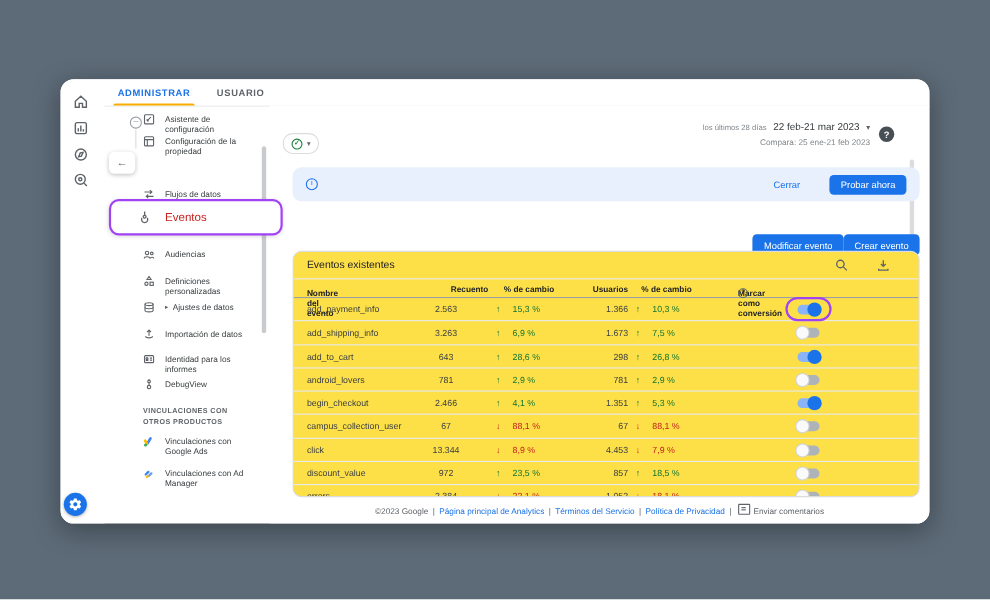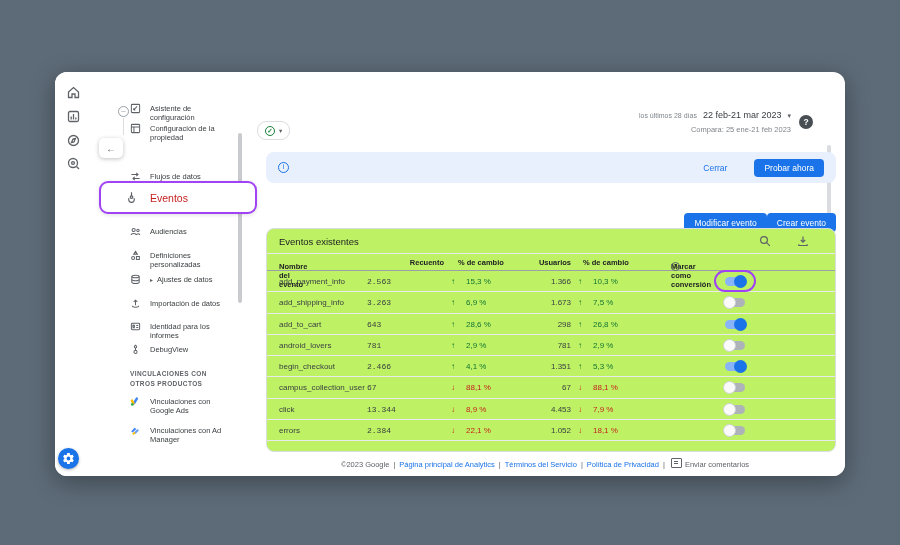--- a/index.html
+++ b/index.html
@@ -50,39 +50,39 @@
   .cscroll{position:absolute;right:14px;top:49px;width:4px;height:100px;background:#dadce0;border-radius:2px;}
 
   .banner{position:absolute;left:21px;top:56px;width:570px;height:31px;background:#e8f0fe;border-radius:8px;display:flex;align-items:center;padding:0 12px;box-sizing:border-box;gap:9px;}
   .info-ic{width:11px;height:11px;border:1.2px solid #1a73e8;border-radius:50%;box-sizing:border-box;color:#1a73e8;font-size:7px;line-height:8px;text-align:center;font-style:normal;flex:0 0 11px;}
   .banner-text{font-size:8.5px;color:#3c4043;}
   .banner-dismiss{margin-left:auto;font-size:8.5px;font-weight:500;color:#1a73e8;cursor:pointer;padding-right:18px;}
   .btn{background:#1a73e8;color:#fff;border:none;border-radius:4px;font-size:8.5px;font-weight:500;font-family:inherit;height:19px;padding:0 10px;cursor:pointer;}
   .banner .btn{height:18px;}
   .action-btns{position:absolute;top:117px;right:9px;display:flex;}
 
-  .card{position:absolute;left:21px;top:132px;width:570px;height:224px;border:1px solid #dadce0;border-radius:8px;box-sizing:border-box;overflow:hidden;background:#bef264;}
+  .card{position:absolute;left:21px;top:132px;width:570px;height:224px;border:1px solid #dadce0;border-radius:8px;box-sizing:border-box;overflow:hidden;background:#fde047;}
   .card-title-row{position:relative;height:24px;border-bottom:1px solid #e8eaed;display:flex;align-items:center;padding:0 12px;}
   .card-title{font-size:9.5px;color:#202124;}
   .card-icons{margin-left:auto;display:flex;gap:26px;align-items:center;padding-right:14px;color:#5f6368;}
   .card-icons svg{width:12px;height:12px;display:block;cursor:pointer;}
   .t-head{position:relative;height:16px;border-bottom:1px solid #9aa0a6;font-size:7.5px;font-weight:bold;color:#202124;}
   .t-head span{position:absolute;top:4px;}
   .h-name{left:12px;}
   .h-count{left:100px;width:77px;text-align:right;}
   .h-pct1{left:191px;}
   .h-users{left:230px;width:74px;text-align:right;}
   .h-pct2{left:316px;}
   .h-conv{left:404px;display:flex;gap:4px;align-items:center;}
   .qm{width:9px;height:9px;border:1px solid #5f6368;border-radius:50%;box-sizing:border-box;font-size:6px;line-height:7px;text-align:center;font-weight:normal;}
   .sort-arrow{font-size:7px;margin-left:3px;}
   .t-row{position:relative;height:20.3px;border-bottom:1px solid #e8eaed;font-size:8px;color:#3c4043;}
   .t-row span{position:absolute;top:6px;}
   .c-name{left:12px;}
-  .c-count{left:100px;width:77px;text-align:left;font-family:Liberation Mono, monospace;}
+  .c-count{left:100px;width:77px;text-align:center;}
   .c-pct.p1{left:184px;}
   .c-users{left:230px;width:74px;text-align:right;}
   .c-pct.p2{left:311px;}
   .c-pct.up{color:#137333;}
   .c-pct.down{color:#c5221f;}
   .c-pct .arr{font-style:normal;font-weight:bold;}
   .c-pct.up .arr::before{content:"↑";}
   .c-pct.down .arr::before{content:"↓";}
   .c-pct .pv{font-weight:normal;margin-left:11px;}
   .toggle{left:458px;top:5.5px;width:20px;height:9px;border-radius:5px;cursor:pointer;}
@@ -130,20 +130,29 @@
             <path d="M10.5 10.5 L13 13"></path>
           </svg>
       </span>
       <span class="gear-btn">
         <svg viewBox="0 0 24 24" fill="#fff">
             <path d="M19.4 13c.04-.32.06-.66.06-1s-.02-.68-.06-1l2.1-1.65a.5.5 0 0 0 .12-.64l-2-3.46a.5.5 0 0 0-.6-.22l-2.5 1a7.3 7.3 0 0 0-1.73-1l-.38-2.65A.5.5 0 0 0 13.9 2h-4a.5.5 0 0 0-.5.42l-.38 2.65c-.62.26-1.2.6-1.73 1l-2.5-1a.5.5 0 0 0-.6.22l-2 3.46a.5.5 0 0 0 .12.64L4.4 11c-.04.32-.06.66-.06 1s.02.68.06 1l-2.1 1.65a.5.5 0 0 0-.12.64l2 3.46c.14.24.42.33.6.22l2.5-1c.53.4 1.1.74 1.73 1l.38 2.65c.04.24.25.42.5.42h4c.25 0 .46-.18.5-.42l.38-2.65c.62-.26 1.2-.6 1.73-1l2.5 1c.24.1.5 0 .6-.22l2-3.46a.5.5 0 0 0-.12-.64L19.4 13zM11.9 15.5a3.5 3.5 0 1 1 0-7 3.5 3.5 0 0 1 0 7z"></path>
           </svg>
       </span>
     </div>
 
+    <div class="tabbar">
+      <div class="tab active">
+        <span>ADMINISTRAR</span>
+        <span class="underline"></span>
+      </div>
+      <div class="tab">
+        <span>USUARIO</span>
+      </div>
+    </div>
 
     <span class="snav-circle">–</span>
     <span class="snav-line"></span>
     <span class="back-btn">
         <span>←</span>
       </span>
 
     <div class="nav-item" style="top:32px">
       <span class="nico">
           <svg viewBox="0 0 12 12" fill="none" stroke="currentColor" stroke-width="1.1">
@@ -395,20 +404,29 @@
             <div class="t-row">
               <span class="c-name">click</span>
               <span class="c-count">13.344</span>
               <span class="c-pct p1 down"><i class="arr"></i><b class="pv">8,9 %</b></span>
               <span class="c-users">4.453</span>
               <span class="c-pct p2 down"><i class="arr"></i><b class="pv">7,9 %</b></span>
 
               <span class="toggle off"></span>
             </div>
 
+            <div class="t-row">
+              <span class="c-name">discount_value</span>
+              <span class="c-count">972</span>
+              <span class="c-pct p1 up"><i class="arr"></i><b class="pv">23,5 %</b></span>
+              <span class="c-users">857</span>
+              <span class="c-pct p2 up"><i class="arr"></i><b class="pv">18,5 %</b></span>
+
+              <span class="toggle off"></span>
+            </div>
 
             <div class="t-row">
               <span class="c-name">errors</span>
               <span class="c-count">2.384</span>
               <span class="c-pct p1 down"><i class="arr"></i><b class="pv">22,1 %</b></span>
               <span class="c-users">1.052</span>
               <span class="c-pct p2 down"><i class="arr"></i><b class="pv">18,1 %</b></span>
 
               <span class="toggle off"></span>
             </div>

